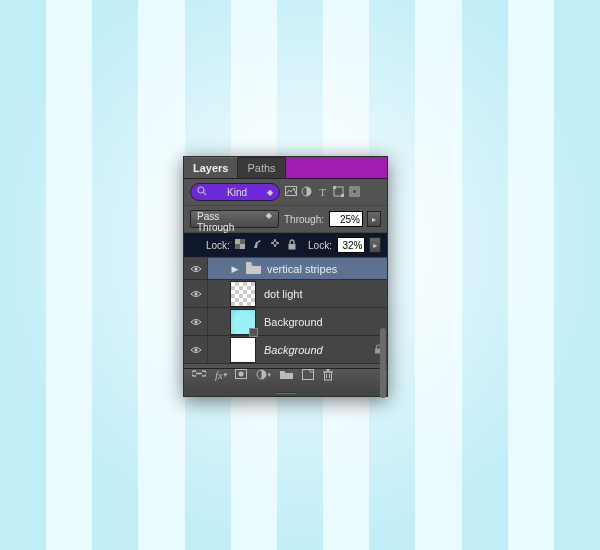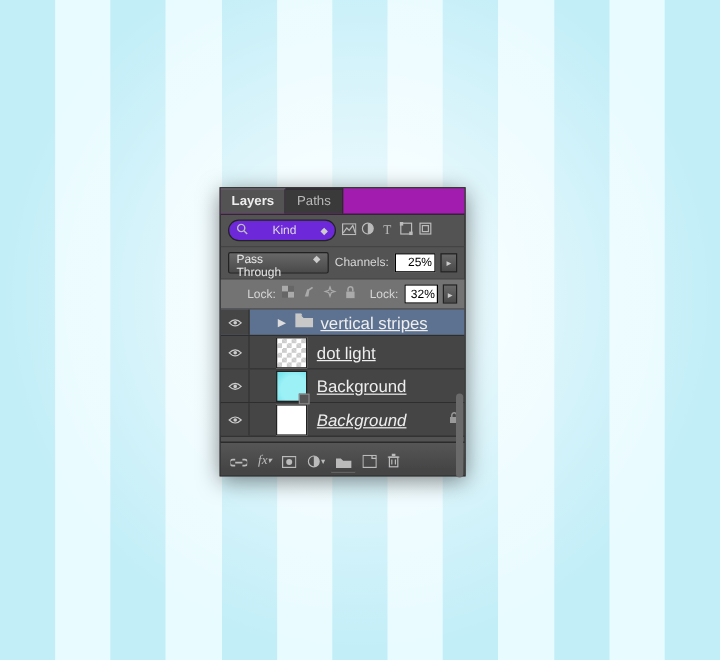--- a/index.html
+++ b/index.html
@@ -35,21 +35,21 @@
     background: #3a3a3a;
   }
   .tab.active {
     background: #535353; color: #eee; font-weight: bold;
     border-top: 1px solid #666;
   }
   .row {
     display: flex; align-items: center; padding: 4px 6px; gap: 5px;
     border-bottom: 1px solid #444;
   }
-  .row.dark { background: #737373; padding-left: 22px; }
+  .row.dark { background: #0f172a; padding-left: 22px; }
   .filter-dd {
     background: #6d28d9; border: 1px solid #222; border-radius: 9px;
     height: 18px; display: flex; align-items: center; padding: 0 6px;
     font-size: 10px; color: #ddd; gap: 20px;
   }
   .filter-ic {
     display:inline-block; width:11px; text-align:center; color:#bbb; font-size:11px;
   }
   .bm-dd {
     background: linear-gradient(#686868,#4a4a4a);
@@ -91,29 +91,29 @@
     background:
       linear-gradient(45deg,#ccc 25%,transparent 25%,transparent 75%,#ccc 75%),
       linear-gradient(45deg,#ccc 25%,transparent 25%,transparent 75%,#ccc 75%);
     background-size:8px 8px; background-position:0 0,4px 4px; background-color:#fff;
   }
   .thumb.cyan { background: radial-gradient(circle at 60% 60%, #9cf1f7 55%, #6bdee7 100%); }
   .thumb .corner {
     position:absolute; right:-3px; bottom:-3px; width:9px; height:9px;
     border:1px solid #888; background:#555;
   }
-  .lname { color:#eee; font-size:14px; flex:1;text-decoration:underline; }
+  .lname { color:#eee; font-size:11px; flex:1; }
   .lname.italic { font-style: italic; }
   .lock-right { width:14px; text-align:center; color:#999; font-size:10px; padding-right:4px;}
   .scroll-thumb {
     position:absolute; right:0; top:20px; width:6px; height:80px;
     background:#6a6a6a; border-radius:3px;
   }
   .footer {
-    display:flex; align-items:flex-end; height:22px;
+    display:flex; align-items:flex-start; height:22px;
     border-top:1px solid #222; background:linear-gradient(#565656,#464646);
     gap:9px; padding:0 8px;
   }
   .footer .fi { color:#bbb; font-size:11px; display:flex; align-items:center;}
   .footer .fi svg { display:block; }
   .layers-wrap { position:relative; padding-bottom:4px; }
   .grip { height:6px; background:#454545; display:flex; align-items:center; justify-content:center; }
   .grip span{ width:20px; height:2px; background:#6a6a6a; border-top:1px solid #333;}
 </style>
 </head>
@@ -180,21 +180,21 @@
           <rect x="3" y="3" width="5" height="5" fill="none" stroke="#bbb"></rect>
         </svg>
     </span>
   </div>
 
   <div class="row">
     <div class="bm-dd" style="flex:1;">
       <span>Pass Through</span>
       <span class="caret" style="margin-left:auto;">◆</span>
     </div>
-    <span class="lbl">Channels:</span>
+    <span class="lbl">Through:</span>
     <span class="numfield">25%</span>
     <span class="mini-btn">▸</span>
   </div>
 
   <div class="row dark">
     <span class="lbl">Lock:</span>
     <span class="lock-ic">
       <svg width="11" height="11" viewBox="0 0 11 11">
           <rect x="0" y="0" width="5" height="5" fill="#aaa"></rect>
           <rect x="5" y="5" width="5" height="5" fill="#aaa"></rect>

